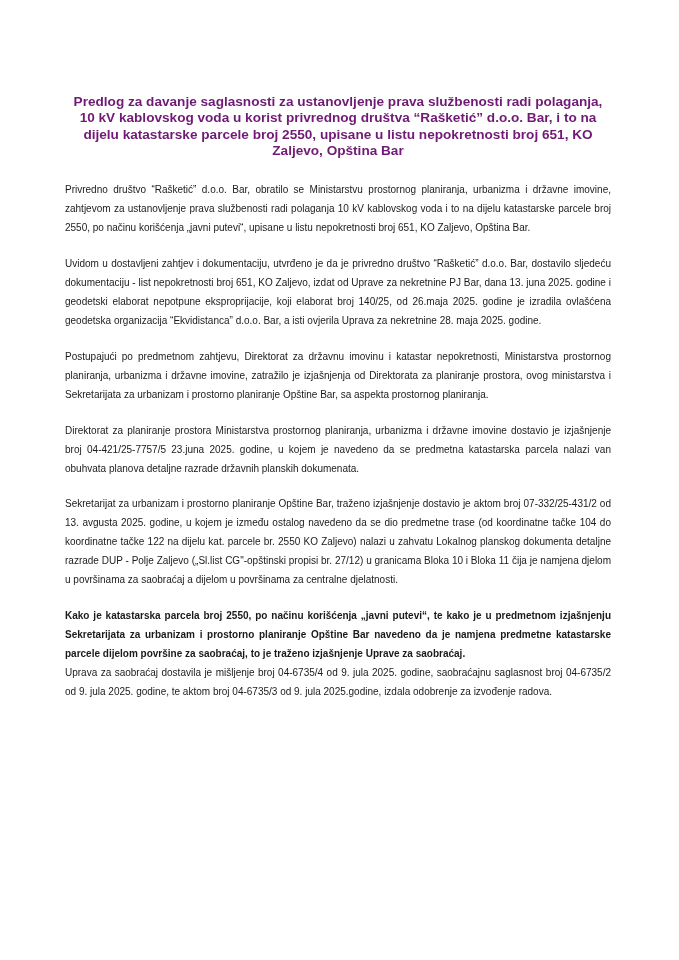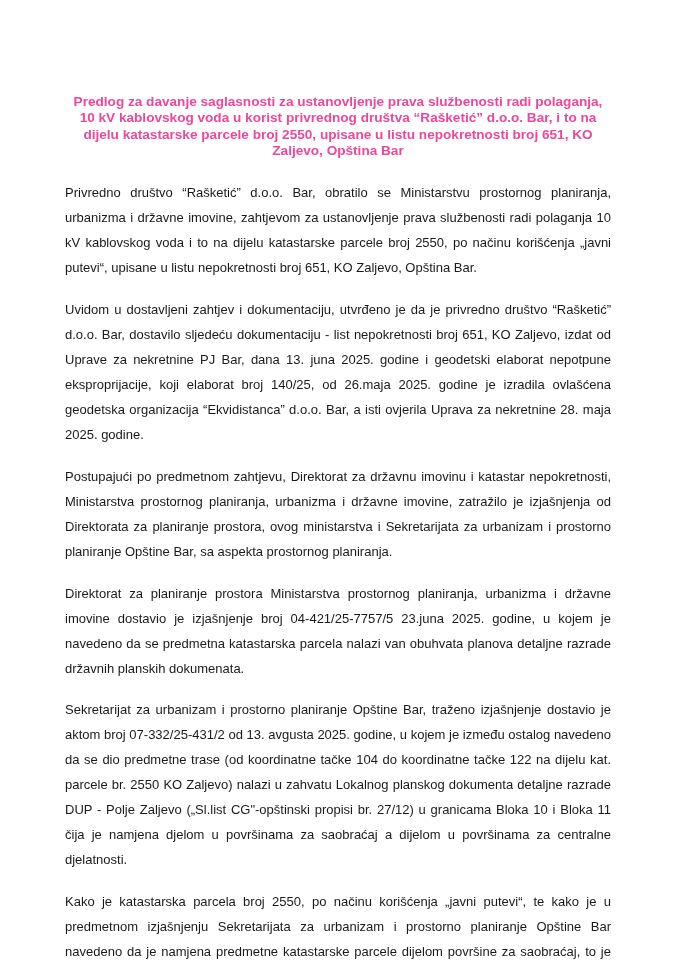--- a/index.html
+++ b/index.html
@@ -20,37 +20,39 @@
       left: 65px;
       top: 94px;
       width: 546px;
     }
     .title {
       font-weight: bold;
       font-size: 13.6px;
       line-height: 16.3px;
       text-align: center;
       margin: 0 0 21px 0;
-      color: #ec4899;
+      color: #701a75;
     }
     .para {
-      font-size: 13px;
-      line-height: 25px;
+      font-size: 10px;
+      line-height: 19px;
       text-align: justify;
       margin: 0 0 16.8px 0;
     }
     .para.tight {
       margin-bottom: 0;
+      font-weight: bold;
     }
   </style>
 </head>
 <body>
 
 <div class="page">
   <h1 class="title">Predlog za davanje saglasnosti za ustanovljenje prava službenosti radi polaganja, 10 kV kablovskog voda u korist privrednog društva “Rašketić” d.o.o. Bar, i to na dijelu katastarske parcele broj 2550, upisane u listu nepokretnosti broj 651, KO Zaljevo, Opština Bar</h1>
 
   <p class="para">Privredno društvo “Rašketić” d.o.o. Bar, obratilo se Ministarstvu prostornog planiranja, urbanizma i državne imovine, zahtjevom za ustanovljenje prava službenosti radi polaganja 10 kV kablovskog voda i to na dijelu katastarske parcele broj 2550, po načinu korišćenja „javni putevi“,  upisane u listu nepokretnosti broj 651, KO Zaljevo, Opština Bar.</p>
   <p class="para">Uvidom u dostavljeni zahtjev i dokumentaciju, utvrđeno je da je privredno društvo “Rašketić” d.o.o. Bar, dostavilo sljedeću dokumentaciju - list nepokretnosti broj 651, KO Zaljevo, izdat od Uprave za nekretnine PJ Bar, dana 13. juna 2025. godine i geodetski elaborat nepotpune eksproprijacije, koji elaborat broj 140/25, od 26.maja 2025. godine je izradila ovlašćena geodetska organizacija “Ekvidistanca” d.o.o. Bar, a isti ovjerila Uprava za nekretnine 28. maja 2025. godine.</p>
   <p class="para">Postupajući po predmetnom zahtjevu, Direktorat za državnu imovinu i katastar nepokretnosti, Ministarstva prostornog planiranja, urbanizma i državne imovine, zatražilo je izjašnjenja od Direktorata za planiranje prostora, ovog ministarstva i  Sekretarijata za urbanizam i prostorno planiranje Opštine Bar, sa aspekta prostornog planiranja.</p>
   <p class="para">Direktorat za planiranje prostora Ministarstva prostornog planiranja, urbanizma i državne imovine dostavio je izjašnjenje broj 04-421/25-7757/5 23.juna 2025. godine, u kojem je navedeno da se predmetna katastarska parcela nalazi van obuhvata planova detaljne razrade državnih planskih dokumenata.</p>
   <p class="para">Sekretarijat za urbanizam i prostorno planiranje Opštine Bar, traženo izjašnjenje dostavio je aktom broj 07-332/25-431/2 od 13. avgusta 2025. godine, u kojem je između ostalog navedeno da se dio predmetne  trase (od koordinatne tačke 104 do koordinatne tačke 122 na dijelu kat. parcele br. 2550 KO Zaljevo) nalazi u zahvatu Lokalnog planskog dokumenta detaljne razrade DUP - Polje Zaljevo („Sl.list CG"-opštinski propisi br. 27/12) u granicama Bloka 10 i Bloka 11 čija je namjena djelom u površinama za saobraćaj a dijelom u površinama za centralne djelatnosti.</p>
   <p class="para tight">Kako je katastarska parcela broj 2550, po načinu korišćenja „javni putevi“, te kako je u predmetnom izjašnjenju Sekretarijata za urbanizam i prostorno planiranje Opštine Bar navedeno da je namjena predmetne katastarske parcele dijelom  površine za saobraćaj, to je traženo izjašnjenje  Uprave za saobraćaj.</p>
+  <p class="para">Uprava za saobraćaj dostavila je mišljenje broj 04-6735/4 od 9. jula 2025. godine, saobraćajnu saglasnost broj 04-6735/2 od 9. jula 2025. godine, te aktom broj 04-6735/3 od 9. jula 2025.godine, izdala odobrenje za izvođenje radova.</p>
 </div>
 
 </body></html>

